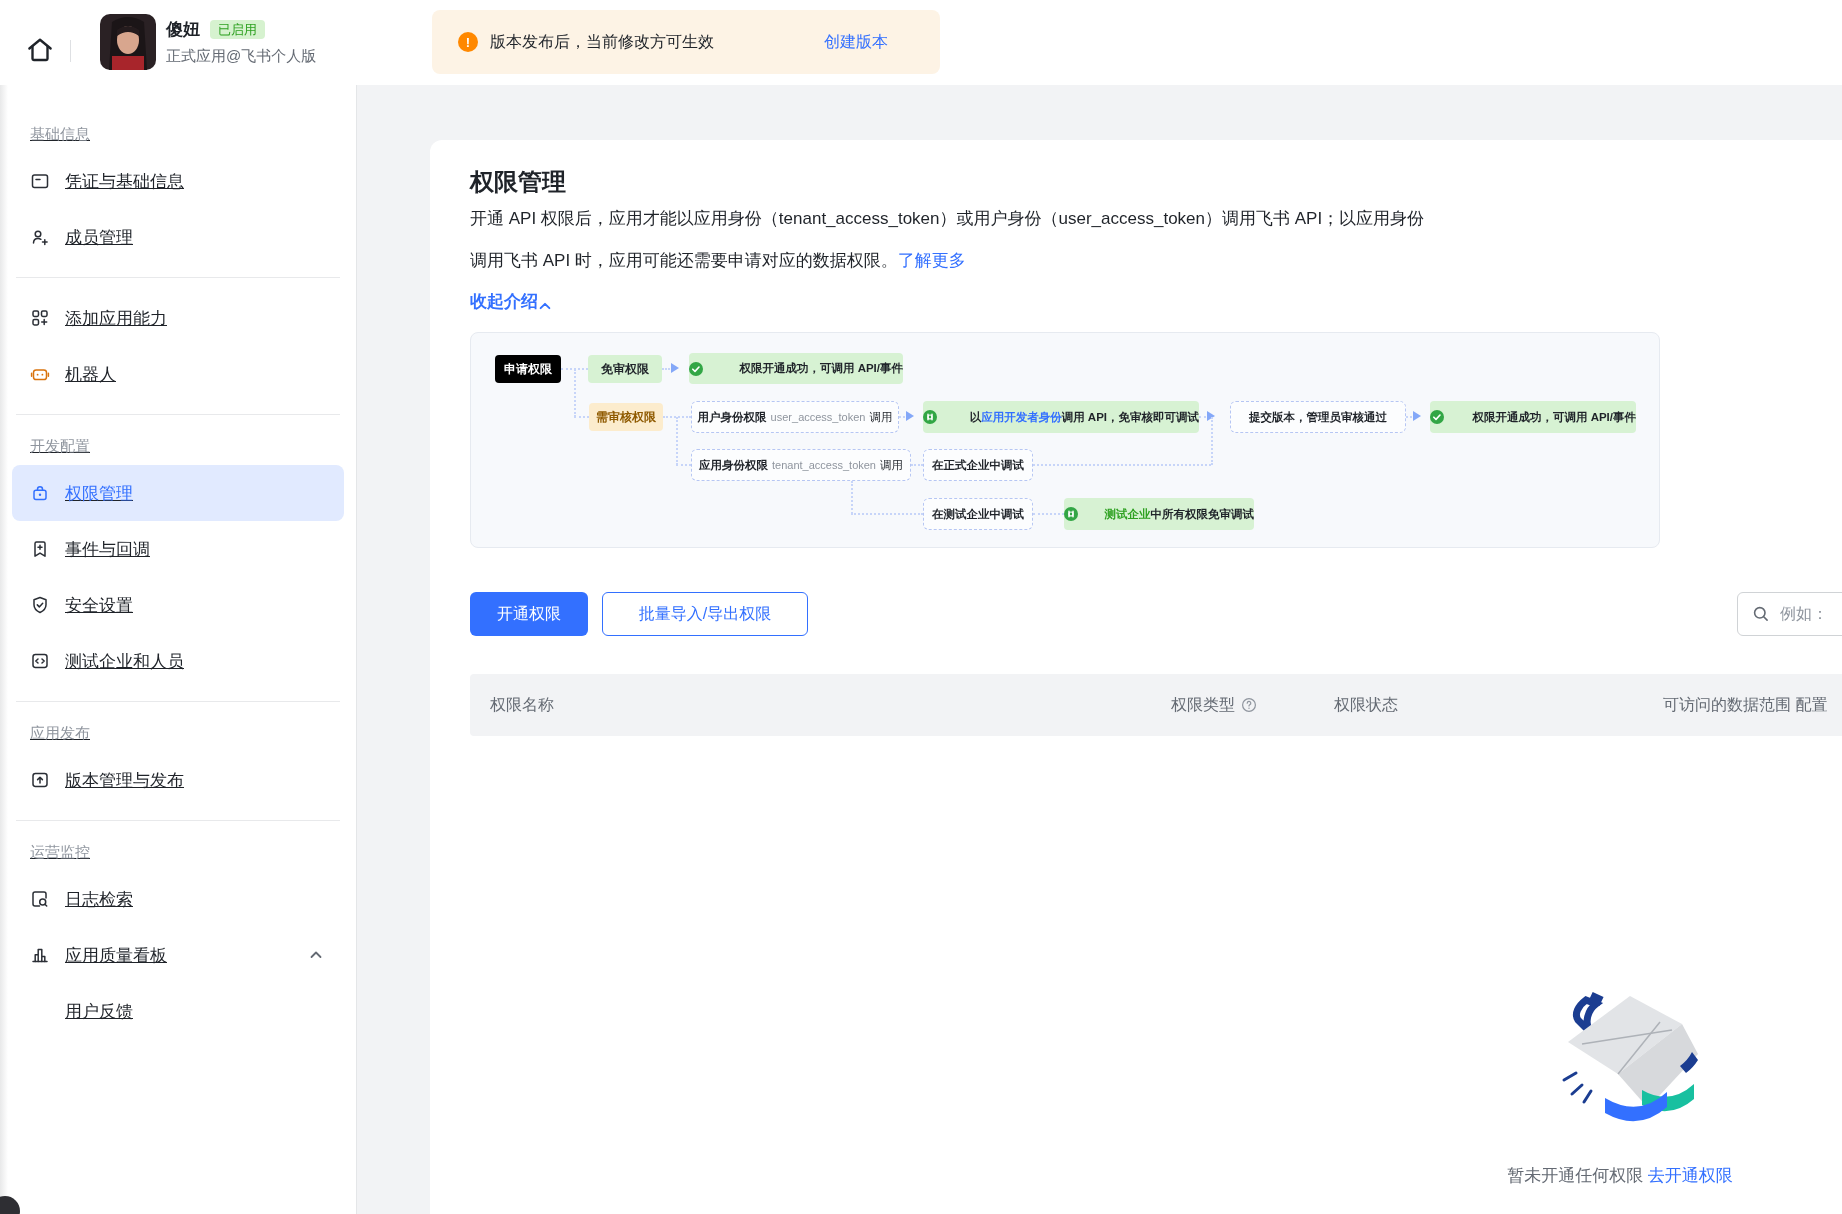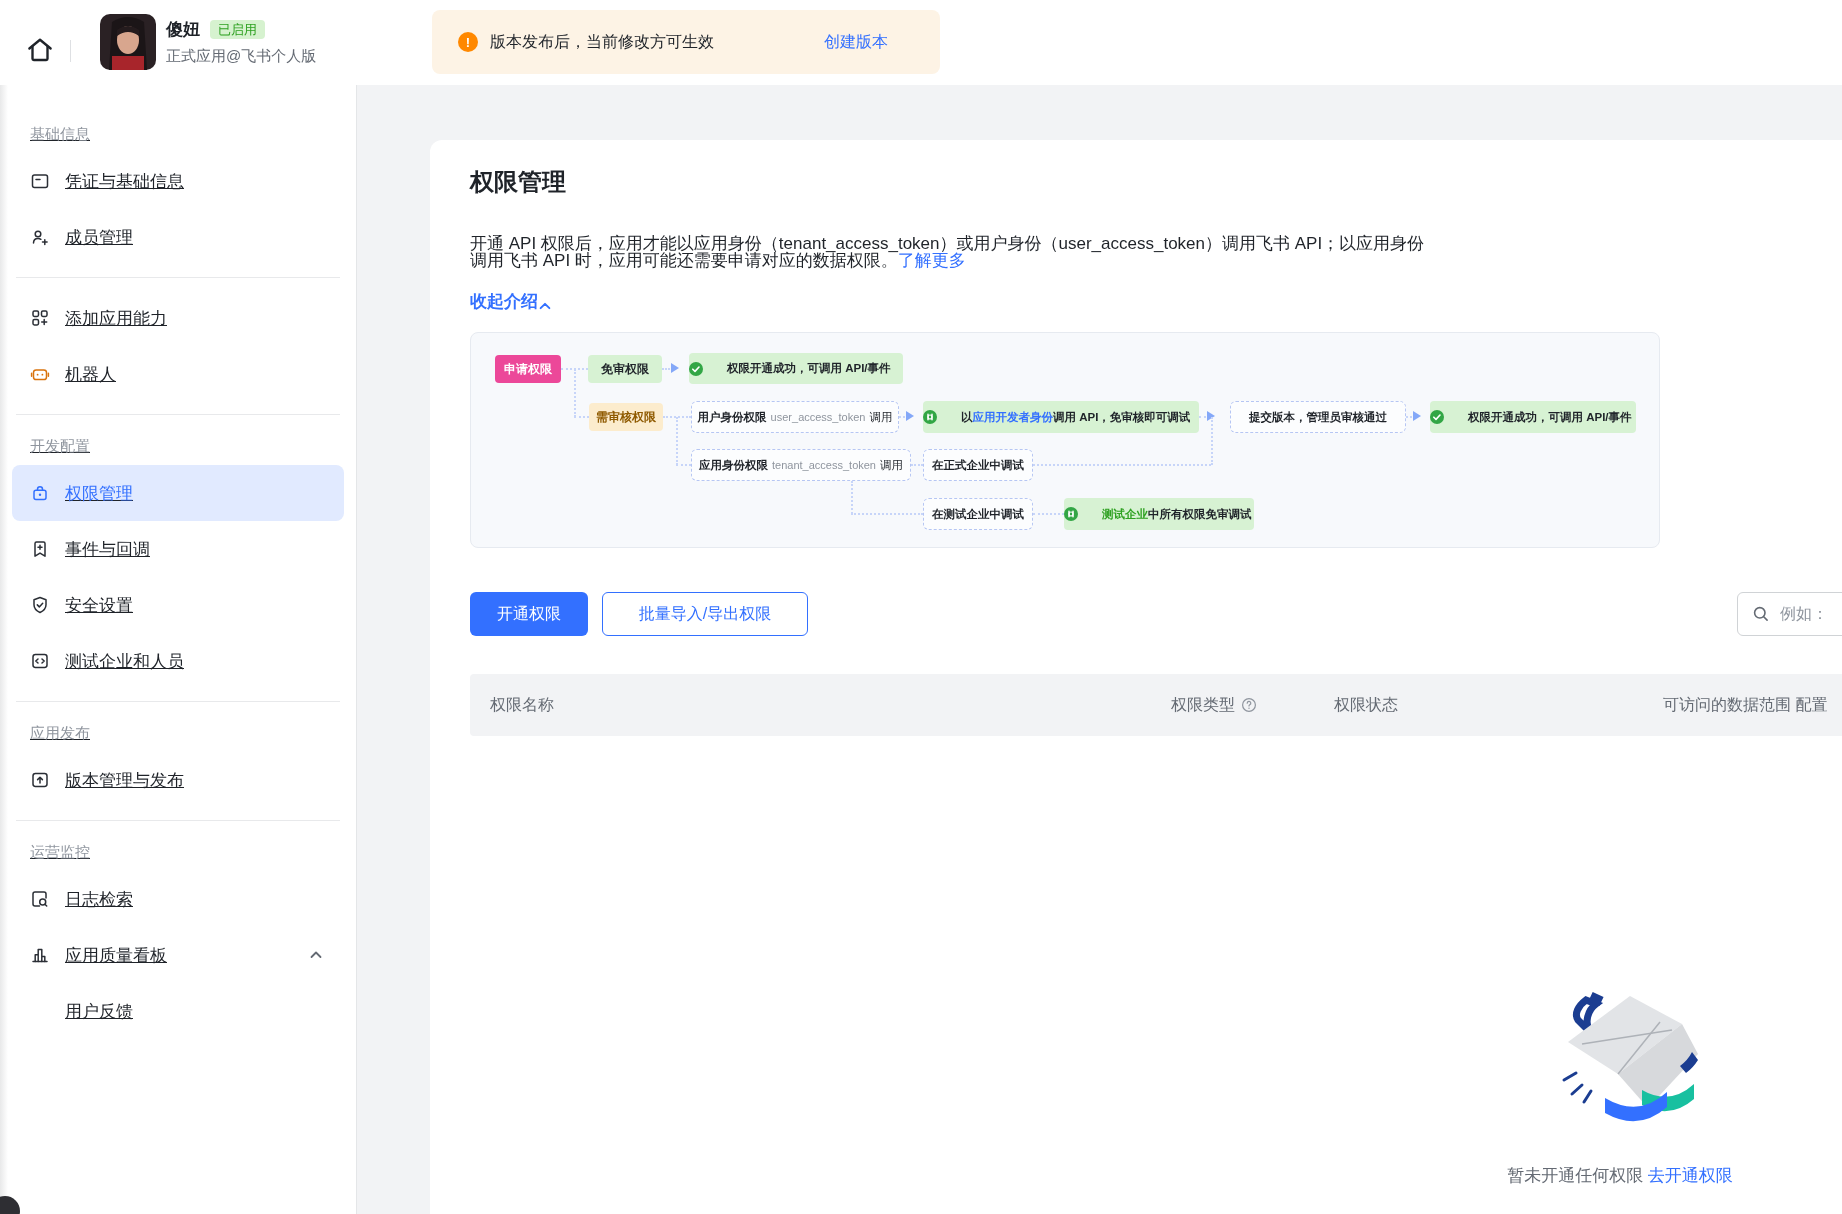--- a/index.html
+++ b/index.html
@@ -38,33 +38,33 @@
 
   
   .corner-blob{position:absolute;left:-10px;top:1196px;width:30px;height:30px;border-radius:50%;background:#2e2e33;z-index:6;}
 
   
   .main-bg{position:absolute;left:357px;top:85px;width:1485px;height:1129px;background:#f2f3f5;}
   .card{position:absolute;left:430px;top:140px;width:1412px;height:1074px;background:#fff;border-top-left-radius:12px;}
 
   .page-title{position:absolute;left:40px;top:26px;font-size:24px;font-weight:bold;color:#1f2329;}
   .desc{position:absolute;left:40px;font-size:17px;line-height:30px;color:#1f2329;white-space:nowrap;}
-  .desc.l1{top:89px;}
+  .desc.l1{top:64px;}
   .desc.l2{top:106px;}
   .link{color:#3370ff;cursor:pointer;}
   .collapse-link{position:absolute;left:40px;top:150px;font-size:17px;color:#3370ff;display:flex;align-items:flex-end;cursor:pointer;font-weight:600;}
 
   
   .flow{position:absolute;left:40px;top:192px;width:1188px;height:214px;background:#f7f9fc;border:1px solid #e6eaf0;border-radius:8px;}
   .fl{position:absolute;white-space:nowrap;}
   .tag{display:flex;align-items:center;justify-content:center;height:28px;border-radius:4px;font-size:12px;font-weight:bold;}
-  .tag.blue{background:#ec4899;color:#fff;}
+  .tag.blue{background:#000000;color:#fff;}
   .tag.green{background:#d7f2d3;color:#1f2329;}
   .tag.orange{background:#fceccd;color:#8f5a00;}
-  .gbox{display:flex;align-items:center;justify-content:flex-start;gap:24px;height:31px;border-radius:4px;background:#d7f2d3;
+  .gbox{display:flex;align-items:center;justify-content:space-between;gap:6px;height:31px;border-radius:4px;background:#d7f2d3;
         font-size:11.5px;font-weight:bold;color:#1f2329;}
   .dbox{display:flex;align-items:center;justify-content:center;height:32px;border-radius:6px;border:1px dashed #b6c6f3;
         background:rgba(255,255,255,.65);font-size:11.5px;color:#1f2329;box-sizing:border-box;}
   .dbox b{font-weight:bold;}
   .dbox .tok{color:#8f959e;font-size:11px;margin:0 4px;font-weight:normal;}
   .dot-h{position:absolute;border-top:2px dotted #c7d5f9;}
   .dot-v{position:absolute;border-left:2px dotted #c7d5f9;}
   .tri{position:absolute;width:0;height:0;border-style:solid;border-width:5px 0 5px 8px;border-color:transparent transparent transparent #84a8f8;}
   .ccircle{width:14px;height:14px;flex:none;}
   .flink{color:#3370ff;}

